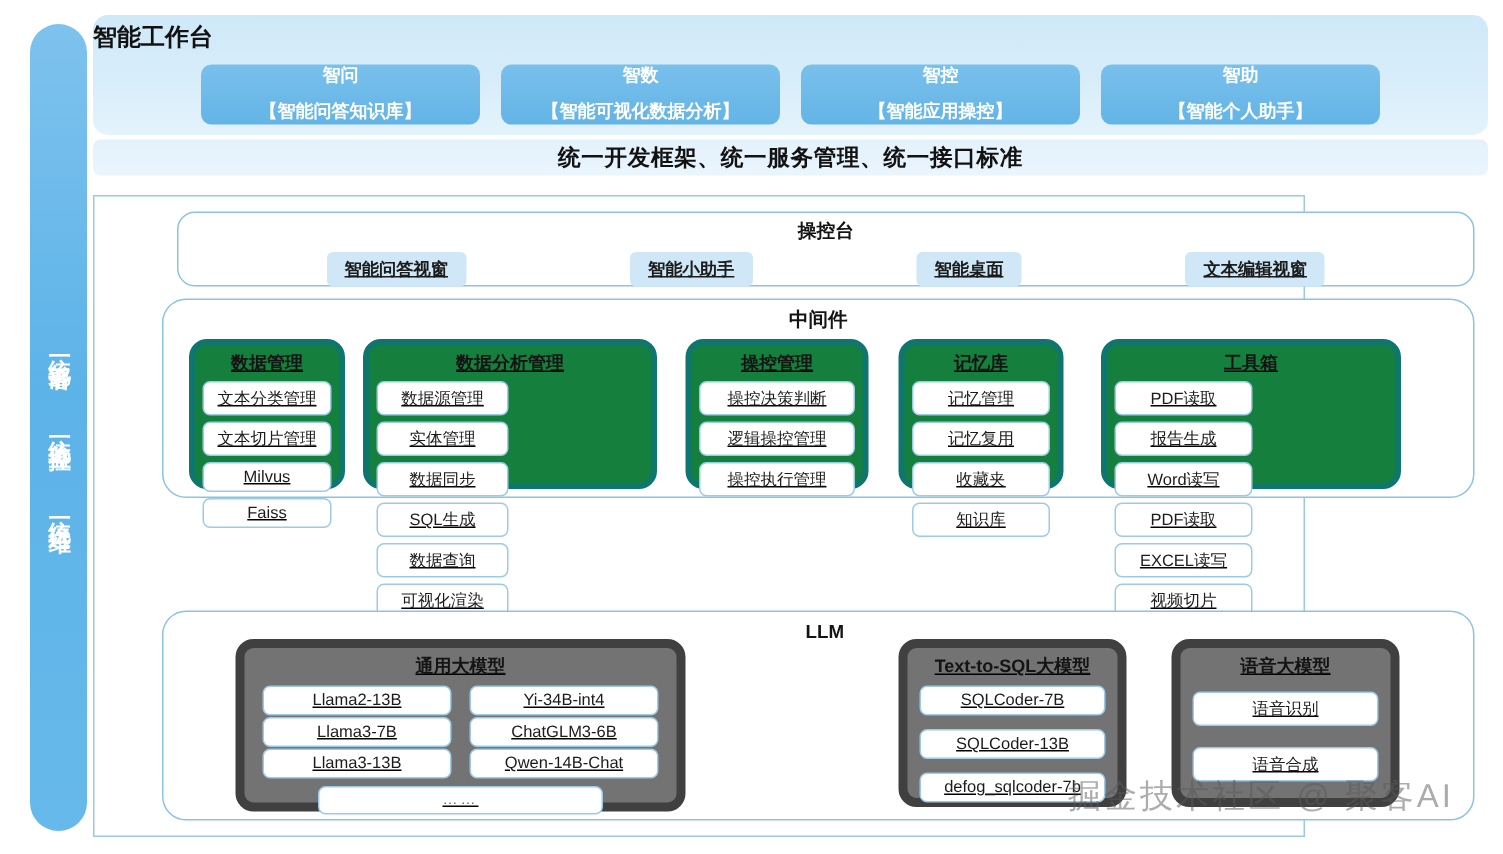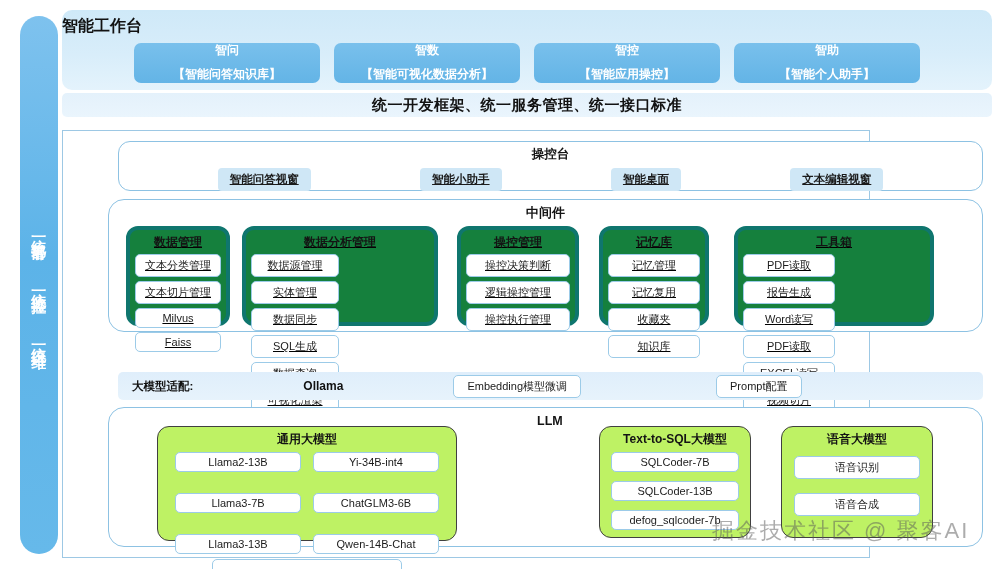--- a/index.html
+++ b/index.html
@@ -224,30 +224,31 @@
 
   
   .llm { left: 45px; top: 276px; width: 875px; height: 140px; border-radius: 16px; }
   .llm-title {
     position: absolute;
     left: 428px; top: 6px;
     font-size: 12.5px; font-weight: bold; color: #141414;
   }
   .llm-group {
     position: absolute;
-    border: 1px solid #404040;
+    border: 6px solid #404040;
     border-radius: 12px;
-    background: #bef264;
+    background: #737373;
     padding-top: 4px;
+    text-decoration: underline;
   }
   .llm-group .grp-title {
     text-align: center; font-size: 12px; font-weight: bold; color: #141414;
     margin-bottom: 4px;
   }
-  .llm-items { display: flex; flex-wrap: wrap; justify-content: center; gap: 21px 12px; padding: 0 8px; }
+  .llm-items { display: flex; flex-wrap: wrap; justify-content: center; gap: 1px 12px; padding: 0 8px; }
   .llm-box {
     border: 1px solid #9ccbe8;
     border-radius: 5px;
     background: #ffffff;
     font-size: 11px;
     color: #1b1b1b;
     text-align: center;
     padding: 3px 0;
     white-space: nowrap;
   }
@@ -376,26 +377,20 @@
           <div class="item-box">报告生成</div>
           <div class="item-box">Word读写</div>
           <div class="item-box">PDF读取</div>
           <div class="item-box">EXCEL读写</div>
           <div class="item-box">视频切片</div>
           <div class="item-box">MD读写</div>
         </div>
       </div>
     </div>
 
-    <div class="adapt-band">
-      <div class="adapt-label">大模型适配:</div>
-      <div class="adapt-ollama">Ollama</div>
-      <div class="adapt-pill p1">Embedding模型微调</div>
-      <div class="adapt-pill p2">Prompt配置</div>
-    </div>
 
     <div class="panel llm">
       <div class="llm-title">LLM</div>
 
       <div class="llm-group g-general">
         <div class="grp-title">通用大模型</div>
         <div class="llm-items">
           <div class="llm-box">Llama2-13B</div>
           <div class="llm-box">Yi-34B-int4</div>
           <div class="llm-box">Llama3-7B</div>

